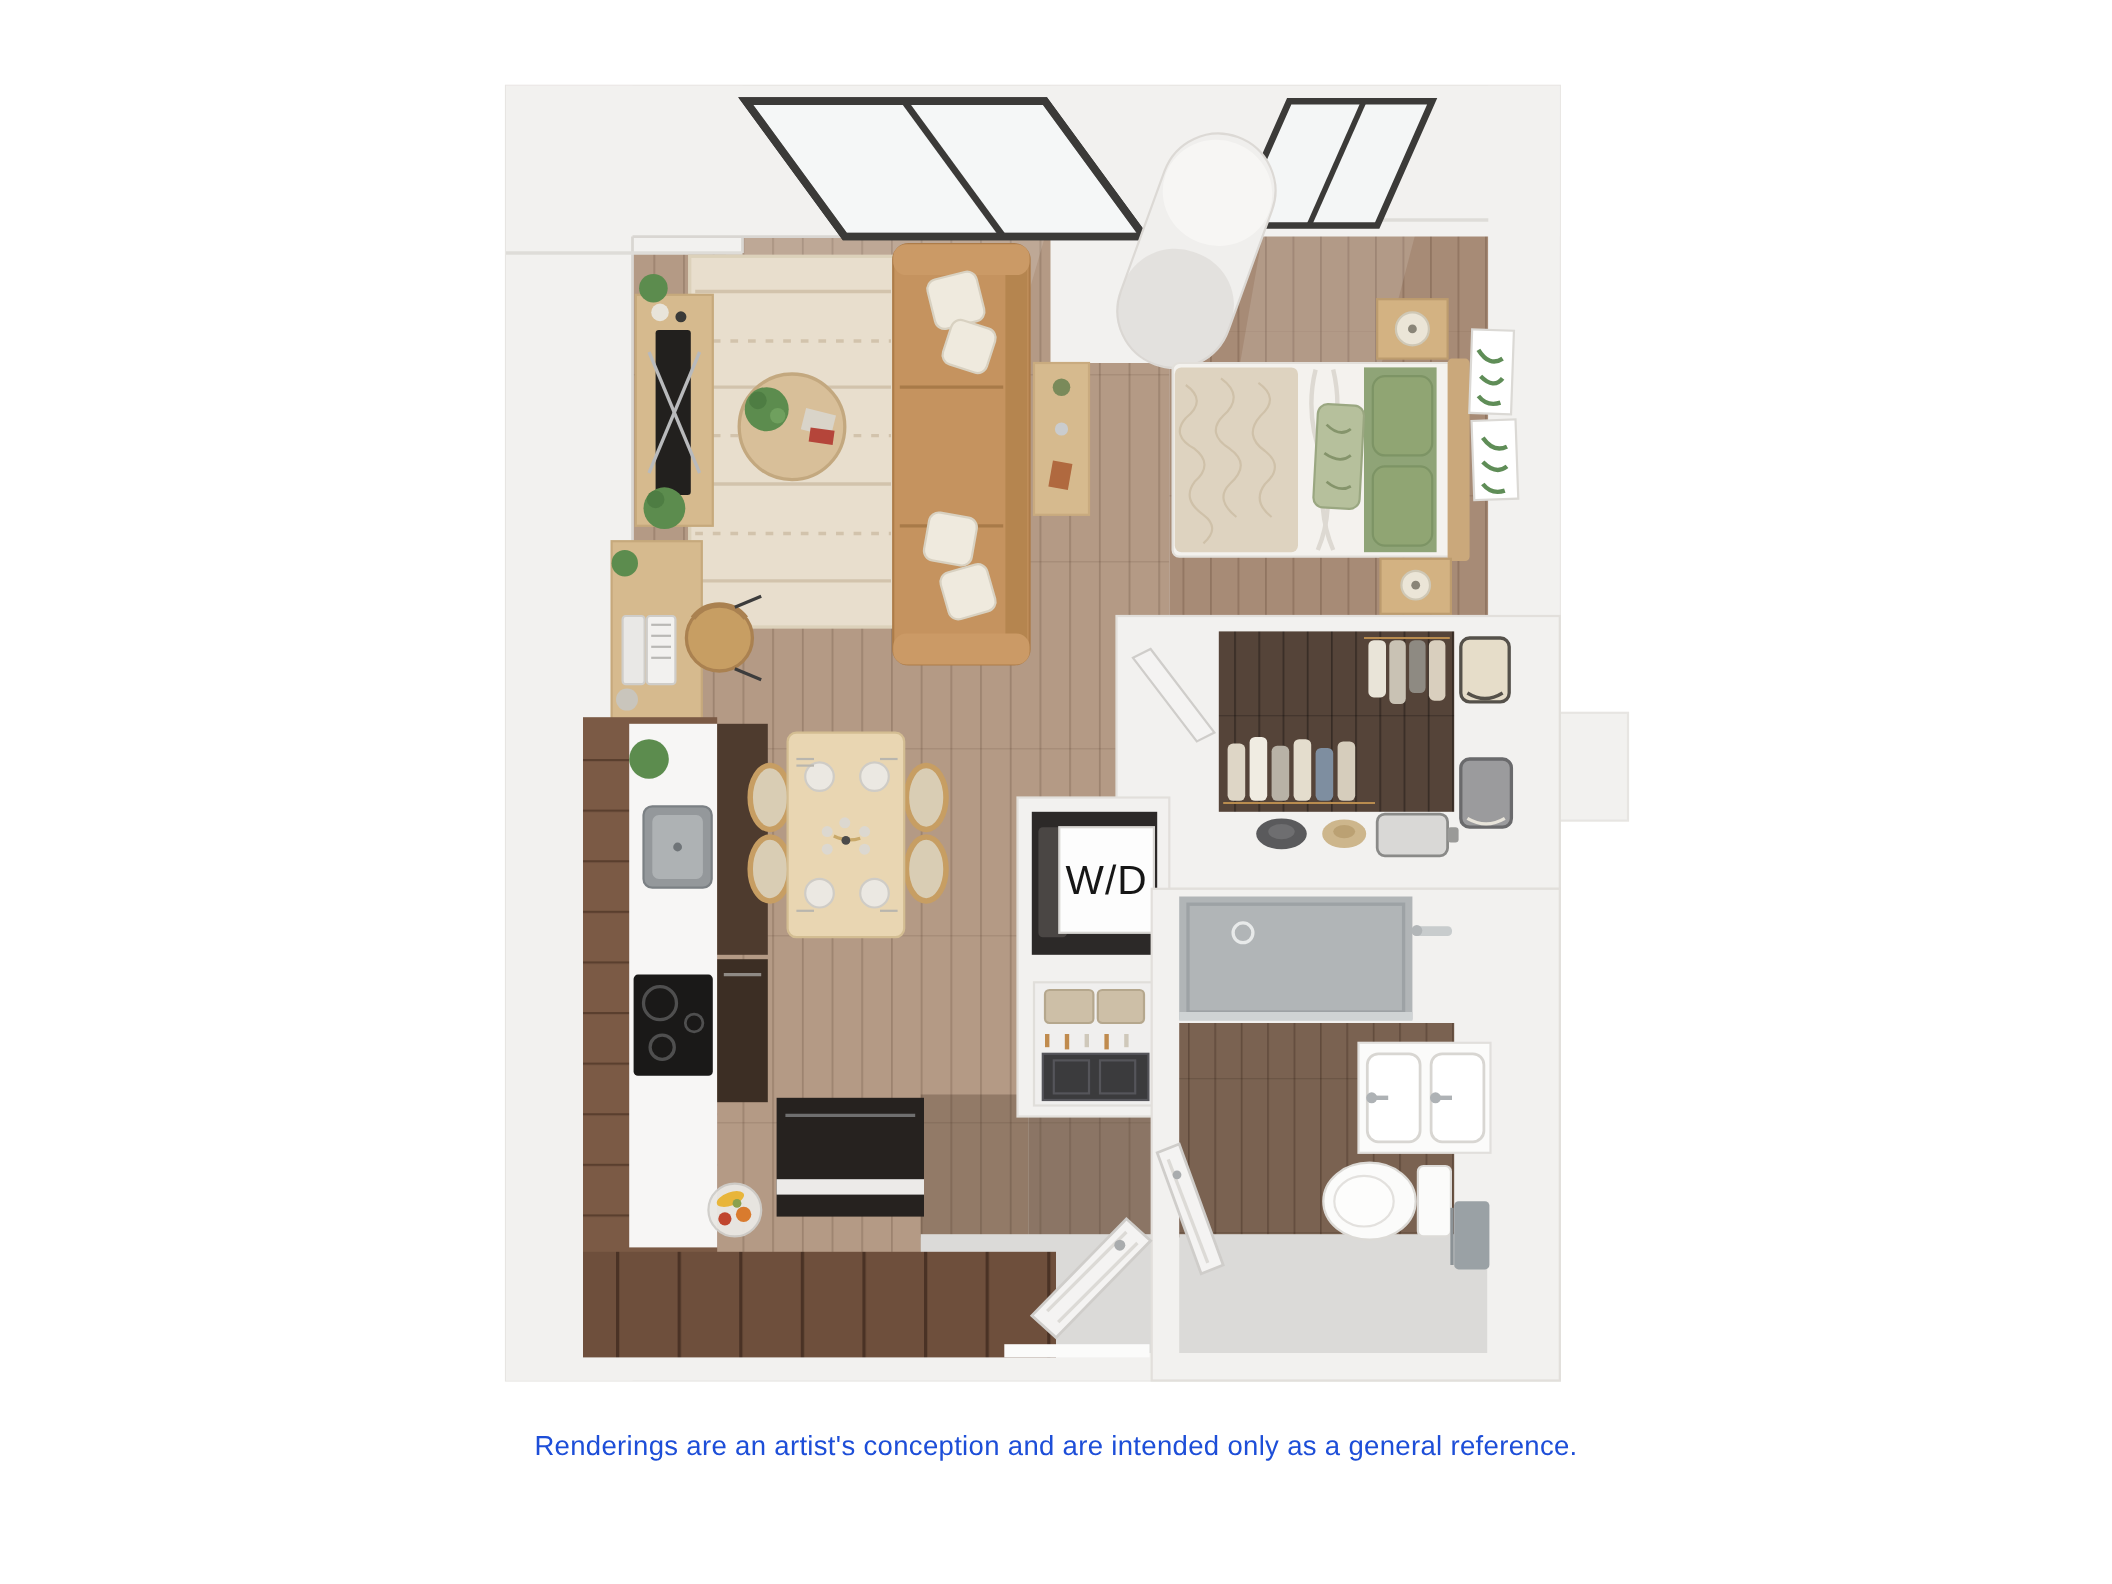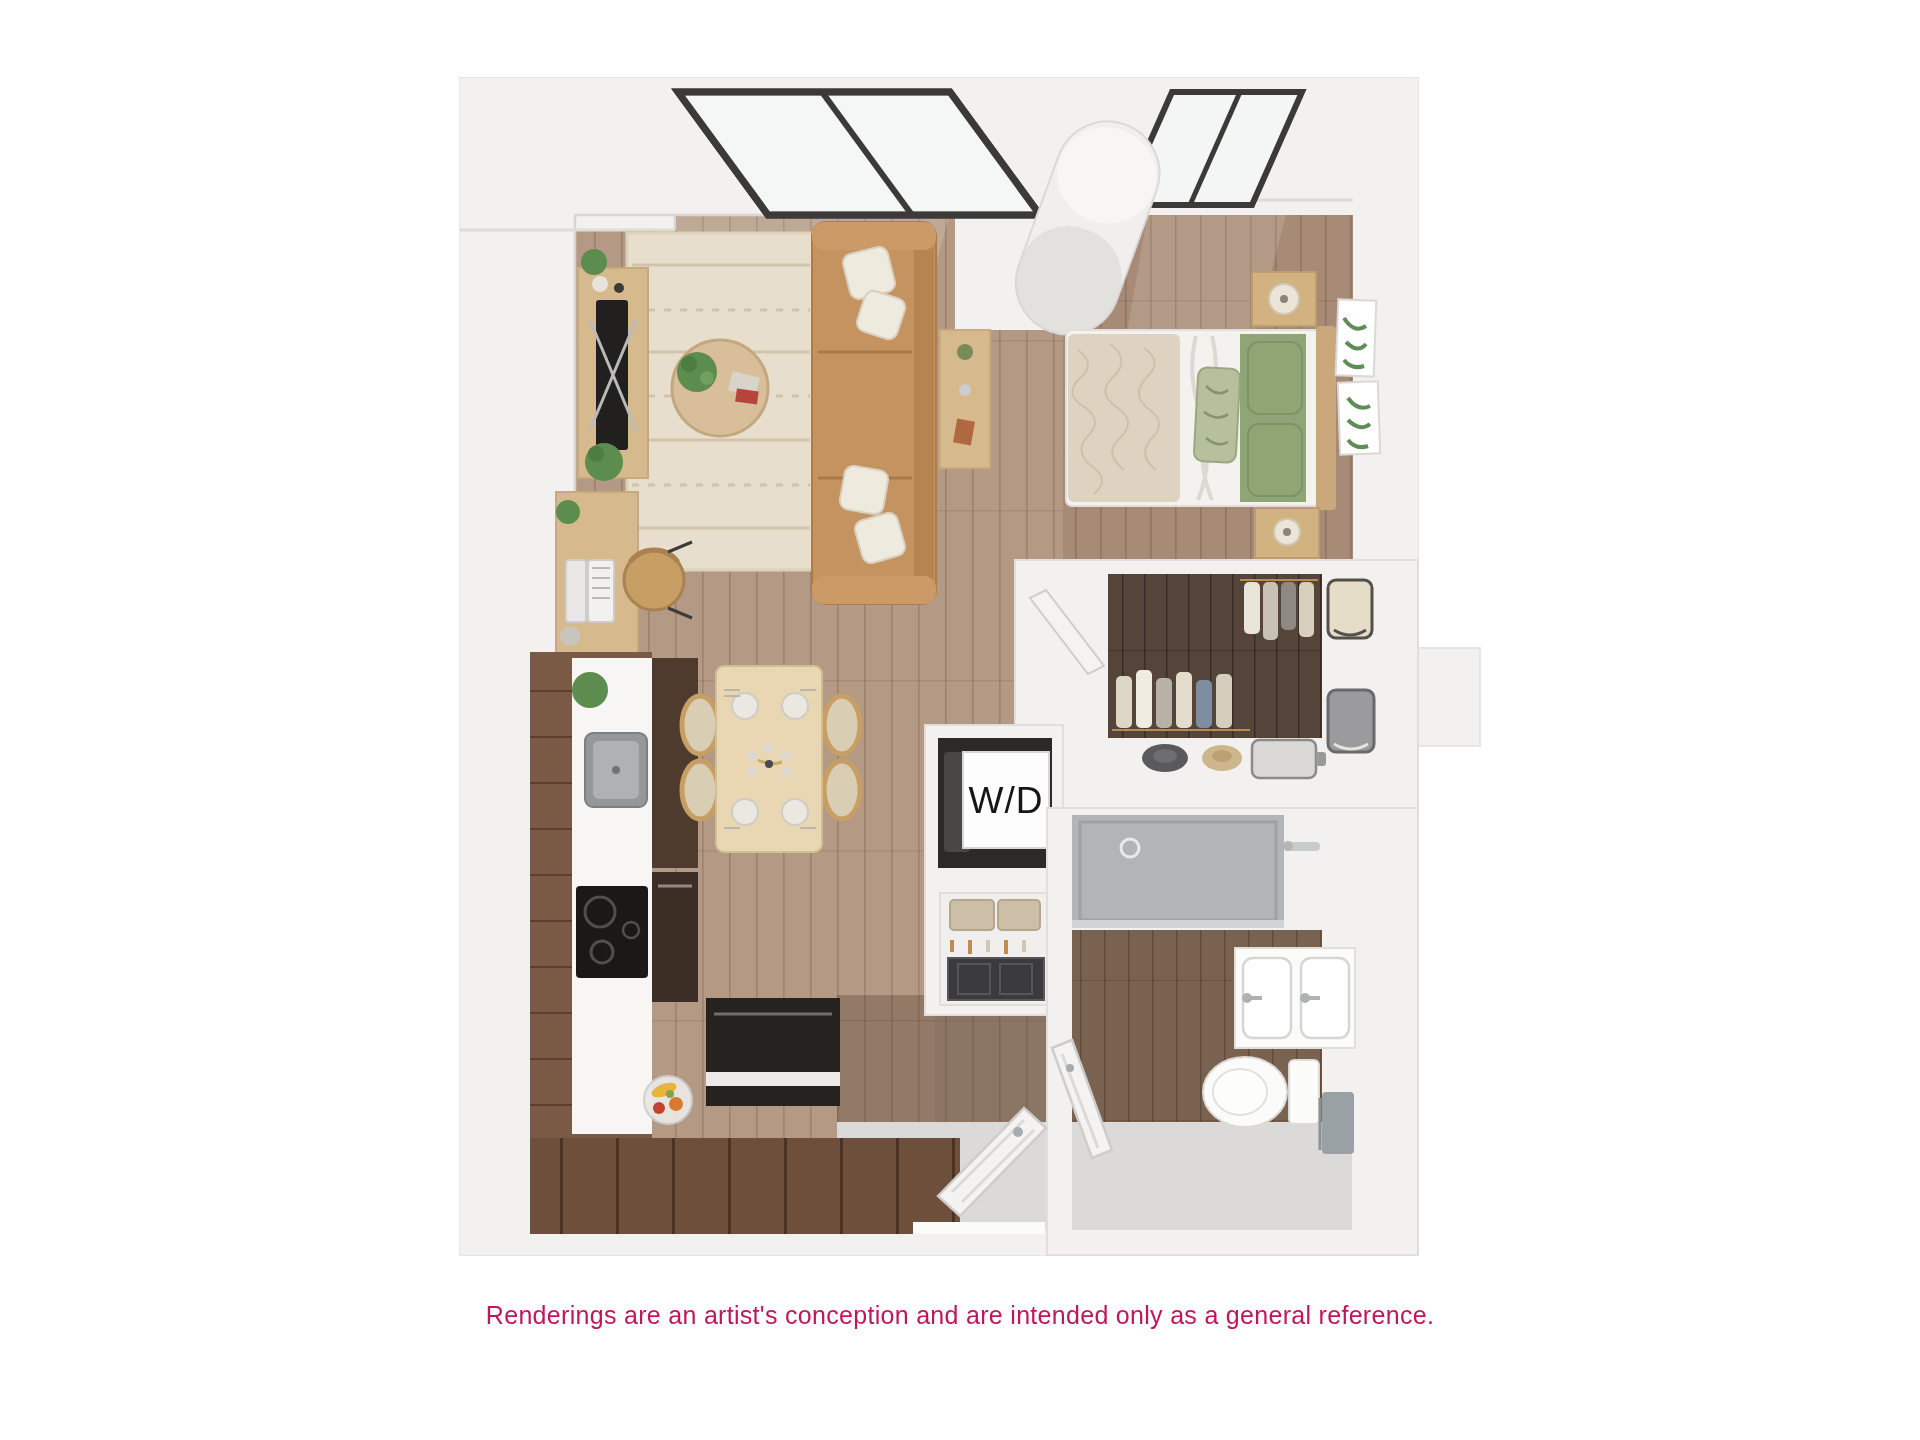--- a/index.html
+++ b/index.html
@@ -1,19 +1,19 @@
 <!DOCTYPE html>
 <html><head>
 <meta charset="utf-8">
 <style>
   html,body{margin:0;padding:0;}
   body{width:1920px;height:1440px;background:#ffffff;font-family:"Liberation Sans",sans-serif;position:relative;overflow:hidden;}
   .plan-wrap{position:absolute;left:0;top:0;width:1523px;height:1440px;}
   svg{display:block;}
-  .disclaimer{position:absolute;left:0;top:1294px;width:1920px;text-align:center;color:#be185d;font-size:25px;line-height:42px;letter-spacing:0.3px;}
+  .disclaimer{position:absolute;left:0;top:1294px;width:1920px;text-align:center;color:#1d4ed8;font-size:25px;line-height:42px;letter-spacing:0.3px;}
   .disclaimer p{margin:0;}
   .wd-text{font-family:"Liberation Sans",sans-serif;font-size:37px;font-weight:500;letter-spacing:1px;}
   .thinline{stroke:#d9d6d2;stroke-width:2.5;}
 </style>
 </head>
 <body>
 
 <div class="plan-wrap">
 <svg width="1920" height="1440" viewBox="0 0 1920 1440" xmlns="http://www.w3.org/2000/svg">
   <defs>

